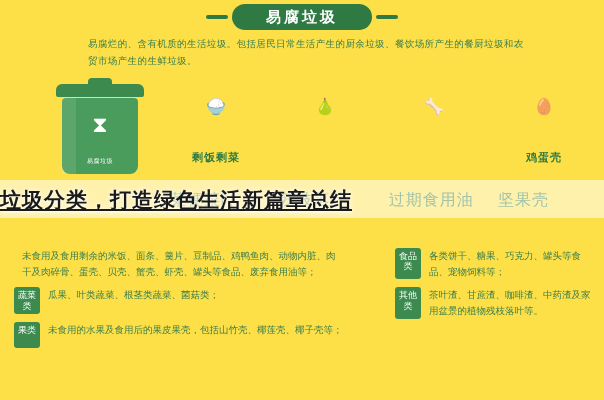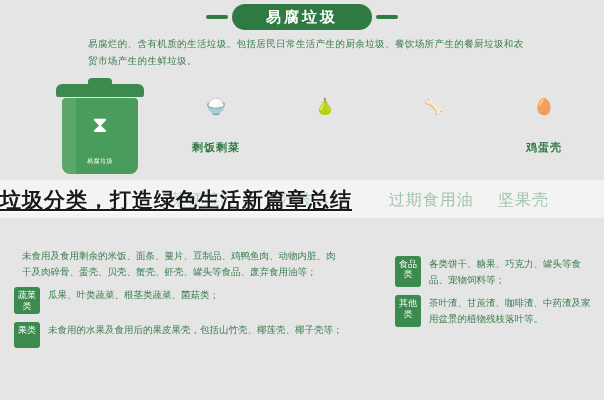--- a/index.html
+++ b/index.html
@@ -9,21 +9,21 @@
     height: 400px;
     overflow: hidden;
     font-family: "Liberation Sans", sans-serif;
     background: #ffffff;
     position: relative;
   }
 
   #poster {
     position: absolute;
     inset: 0;
-    background: #e5e5e5;
+    background: #fde047;
   }
 
   
   .banner {
     position: absolute;
     left: 232px;
     top: 4px;
     width: 140px;
     height: 26px;
     background: #2f7a43;
@@ -131,21 +131,21 @@
     text-align: center;
   }
   .icon-cell .glyph {
     height: 48px;
     display: flex;
     align-items: center;
     justify-content: center;
     color: #3f8b52;
   }
   .icon-cell .cap {
-    margin-top: 10px;
+    margin-top: 20px;
     font-size: 11px;
     color: #2f7a43;
     font-weight: bold;
     letter-spacing: 1px;
   }
 
   
   .sub-row {
     position: absolute;
     left: 170px;
@@ -166,21 +166,21 @@
   
   .cat-list {
     position: absolute;
     left: 14px;
     top: 248px;
     width: 330px;
   }
   .cat-list-right {
     position: absolute;
     left: 348px;
-    top: 256px;
+    top: 248px;
     width: 248px;
     padding-left: 47px;
   }
   .cat-row {
     display: flex;
     margin-bottom: 8px;
   }
   .tag {
     flex: 0 0 auto;
     width: 26px;

